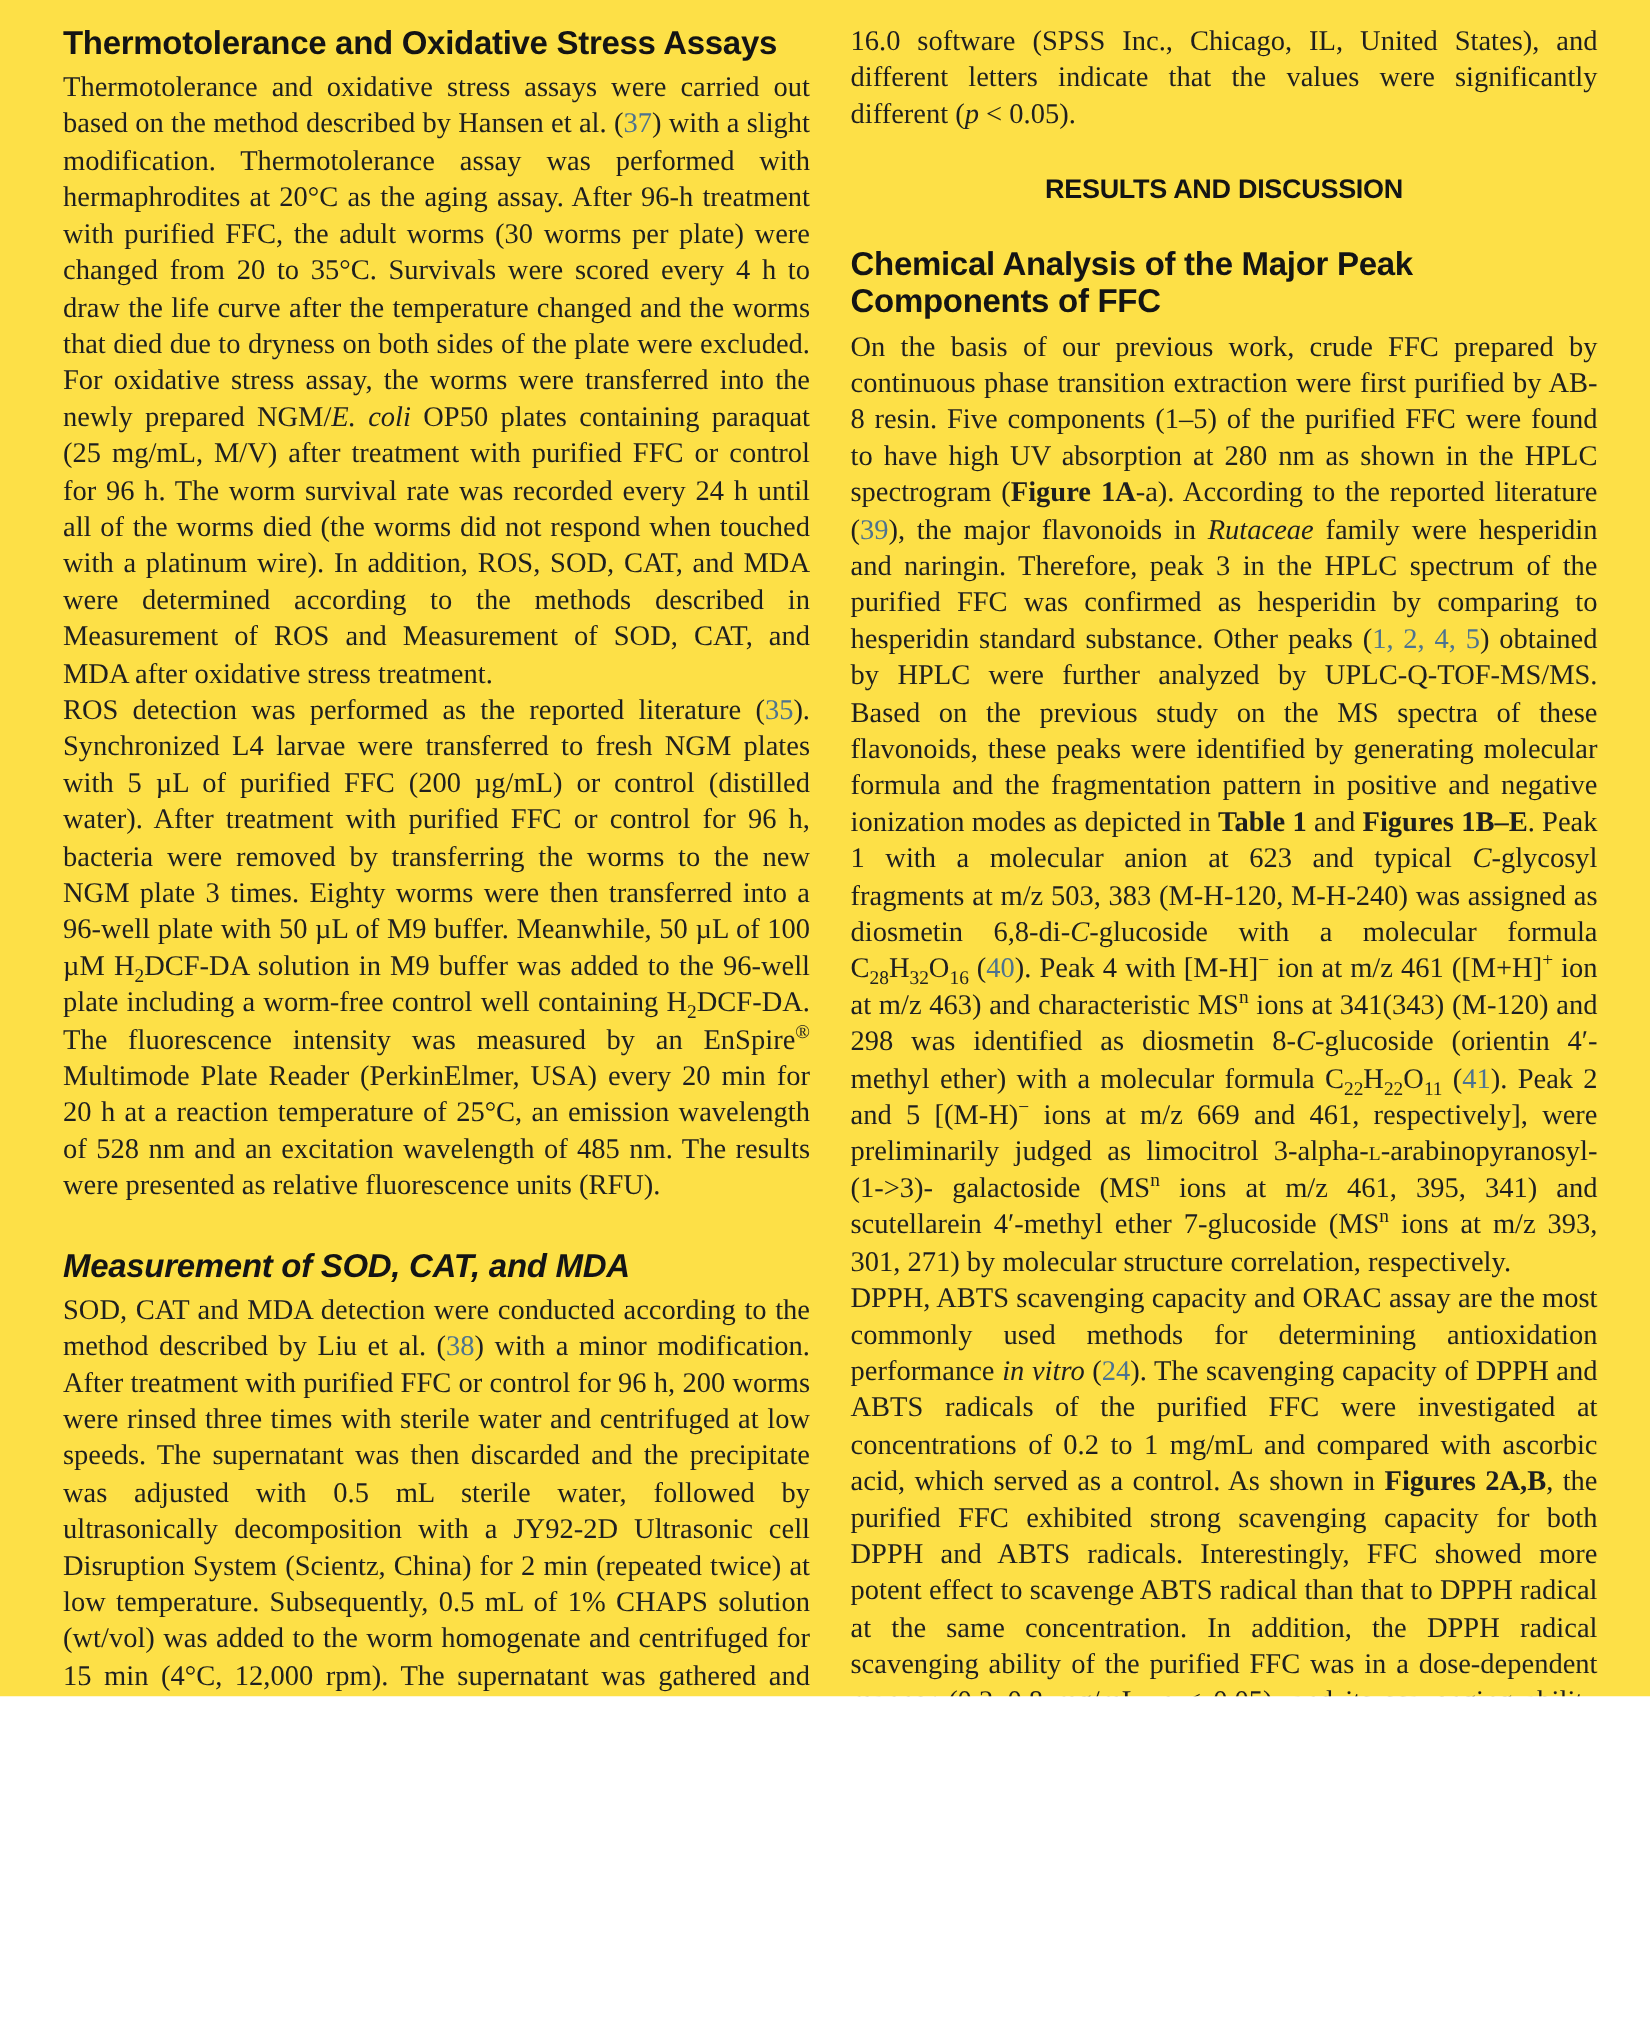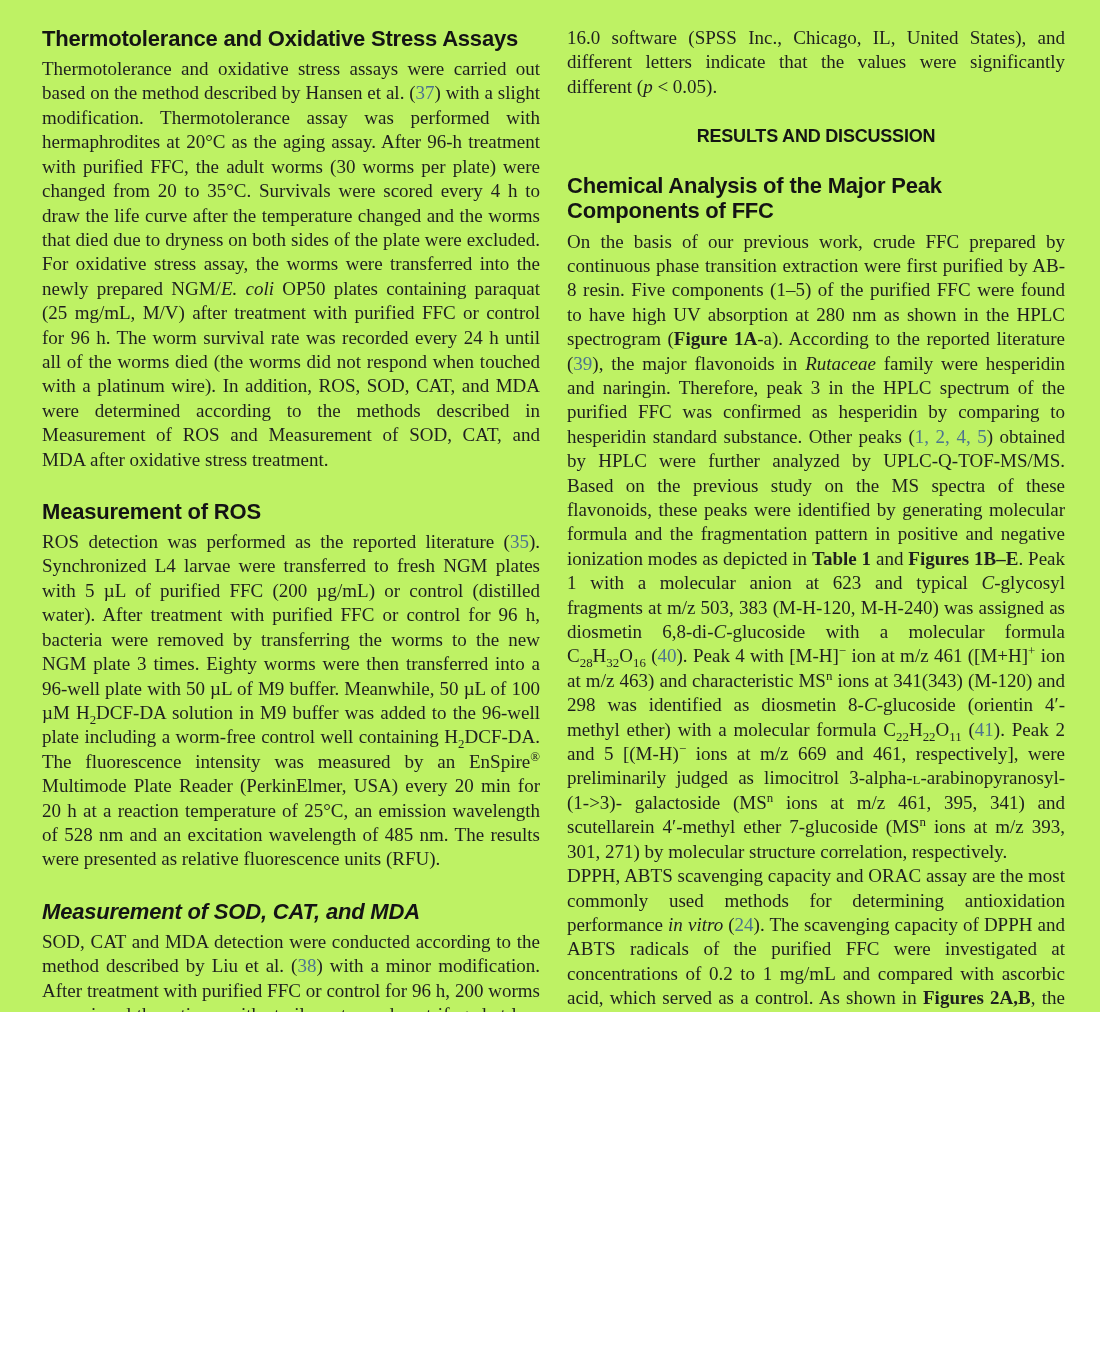--- a/index.html
+++ b/index.html
@@ -3,25 +3,25 @@
 <meta charset="utf-8">
 <style>
   html, body {
     margin: 0;
     padding: 0;
     background: #ffffff;
   }
   .page {
     position: relative;
     width: 1100px;
-    height: 1012px;
-    background: #bef264;
+    height: 1131px;
+    background: #fde047;
     overflow: hidden;
     box-sizing: border-box;
-    padding: 20px 36px 0 42px;
+    padding: 10px 36px 0 42px;
   }
   .columns {
     display: flex;
     gap: 27px;
   }
   .col {
     width: 498px;
     flex: 0 0 498px;
   }
   p.p {
@@ -67,21 +67,20 @@
   }
 </style>
 </head>
 <body>
 
 <div class="page">
   <div class="columns">
     <div class="col">
         <h2 class="h2" style="color: rgb(20, 20, 20);">Thermotolerance and Oxidative Stress Assays</h2>
         <p class="p" style="color: rgb(31, 31, 31);">Thermotolerance and oxidative stress assays were carried out based on the method described by Hansen et al. (<span class="cite" style="color: rgb(77, 115, 144);">37</span>) with a slight modification. Thermotolerance assay was performed with hermaphrodites at 20°C as the aging assay. After 96-h treatment with purified FFC, the adult worms (30 worms per plate) were changed from 20 to 35°C. Survivals were scored every 4 h to draw the life curve after the temperature changed and the worms that died due to dryness on both sides of the plate were excluded. For oxidative stress assay, the worms were transferred into the newly prepared NGM/<i>E. coli</i> OP50 plates containing paraquat (25 mg/mL, M/V) after treatment with purified FFC or control for 96 h. The worm survival rate was recorded every 24 h until all of the worms died (the worms did not respond when touched with a platinum wire). In addition, ROS, SOD, CAT, and MDA were determined according to the methods described in Measurement of ROS and Measurement of SOD, CAT, and MDA after oxidative stress treatment.</p>
-        <h2 class="h2" style="color: rgb(20, 20, 20);">Measurement of ROS</h2>
         <p class="p" style="color: rgb(31, 31, 31);">ROS detection was performed as the reported literature (<span class="cite" style="color: rgb(77, 115, 144);">35</span>). Synchronized L4 larvae were transferred to fresh NGM plates with 5 µL of purified FFC (200 µg/mL) or control (distilled water). After treatment with purified FFC or control for 96 h, bacteria were removed by transferring the worms to the new NGM plate 3 times. Eighty worms were then transferred into a 96-well plate with 50 µL of M9 buffer. Meanwhile, 50 µL of 100 µM H<sub>2</sub>DCF-DA solution in M9 buffer was added to the 96-well plate including a worm-free control well containing H<sub>2</sub>DCF-DA. The fluorescence intensity was measured by an EnSpire<sup>®</sup> Multimode Plate Reader (PerkinElmer, USA) every 20 min for 20 h at a reaction temperature of 25°C, an emission wavelength of 528 nm and an excitation wavelength of 485 nm. The results were presented as relative fluorescence units (RFU).</p>
         <h2 class="h2" style="color: rgb(20, 20, 20); font-style: italic;">Measurement of SOD, CAT, and MDA</h2>
         <p class="p" style="color: rgb(31, 31, 31);">SOD, CAT and MDA detection were conducted according to the method described by Liu et al. (<span class="cite" style="color: rgb(77, 115, 144);">38</span>) with a minor modification. After treatment with purified FFC or control for 96 h, 200 worms were rinsed three times with sterile water and centrifuged at low speeds. The supernatant was then discarded and the precipitate was adjusted with 0.5 mL sterile water, followed by ultrasonically decomposition with a JY92-2D Ultrasonic cell Disruption System (Scientz, China) for 2 min (repeated twice) at low temperature. Subsequently, 0.5 mL of 1% CHAPS solution (wt/vol) was added to the worm homogenate and centrifuged for 15 min (4°C, 12,000 rpm). The supernatant was gathered and stored at 4°C until use. SOD, CAT and MDA were, respectively, detected with SOD assay kit (WST-1 method), CAT assay kit (Ultraviolet), and MDA assay kit (Colorimetric method) (Nanjing Institute of Bioengineering Institute, China). Enzyme activities were expressed in units of milligrams of protein.</p>
         <h2 class="h2" style="color: rgb(20, 20, 20);">Statistical Analysis</h2>
       </div>
     <div class="col">
         <p class="p" style="color: rgb(31, 31, 31);">16.0 software (SPSS Inc., Chicago, IL, United States), and different letters indicate that the values were significantly different (<i>p</i> &lt; 0.05).</p>
         <h1 class="h1" style="color: rgb(20, 20, 20);">RESULTS AND DISCUSSION</h1>
         <h2 class="h2" style="color: rgb(20, 20, 20);">Chemical Analysis of the Major Peak Components of FFC</h2>
         <p class="p" style="color: rgb(31, 31, 31);">On the basis of our previous work, crude FFC prepared by continuous phase transition extraction were first purified by AB-8 resin. Five components (1–5) of the purified FFC were found to have high UV absorption at 280 nm as shown in the HPLC spectrogram (<b>Figure 1A</b>-a). According to the reported literature (<span class="cite" style="color: rgb(77, 115, 144);">39</span>), the major flavonoids in <i>Rutaceae</i> family were hesperidin and naringin. Therefore, peak 3 in the HPLC spectrum of the purified FFC was confirmed as hesperidin by comparing to hesperidin standard substance. Other peaks (<span class="cite" style="color: rgb(77, 115, 144);">1, 2, 4, 5</span>) obtained by HPLC were further analyzed by UPLC-Q-TOF-MS/MS. Based on the previous study on the MS spectra of these flavonoids, these peaks were identified by generating molecular formula and the fragmentation pattern in positive and negative ionization modes as depicted in <b>Table 1</b> and <b>Figures 1B–E</b>. Peak 1 with a molecular anion at 623 and typical <i>C</i>-glycosyl fragments at m/z 503, 383 (M-H-120, M-H-240) was assigned as diosmetin 6,8-di-<i>C</i>-glucoside with a molecular formula C<sub>28</sub>H<sub>32</sub>O<sub>16</sub> (<span class="cite" style="color: rgb(77, 115, 144);">40</span>). Peak 4 with [M-H]<sup>−</sup> ion at m/z 461 ([M+H]<sup>+</sup> ion at m/z 463) and characteristic MS<sup>n</sup> ions at 341(343) (M-120) and 298 was identified as diosmetin 8-<i>C</i>-glucoside (orientin 4′-methyl ether) with a molecular formula C<sub>22</sub>H<sub>22</sub>O<sub>11</sub> (<span class="cite" style="color: rgb(77, 115, 144);">41</span>). Peak 2 and 5 [(M-H)<sup>−</sup> ions at m/z 669 and 461, respectively], were preliminarily judged as limocitrol 3-alpha-<span class="sc">l</span>-arabinopyranosyl-(1-&gt;3)- galactoside (MS<sup>n</sup> ions at m/z 461, 395, 341) and scutellarein 4′-methyl ether 7-glucoside (MS<sup>n</sup> ions at m/z 393, 301, 271) by molecular structure correlation, respectively.</p>

